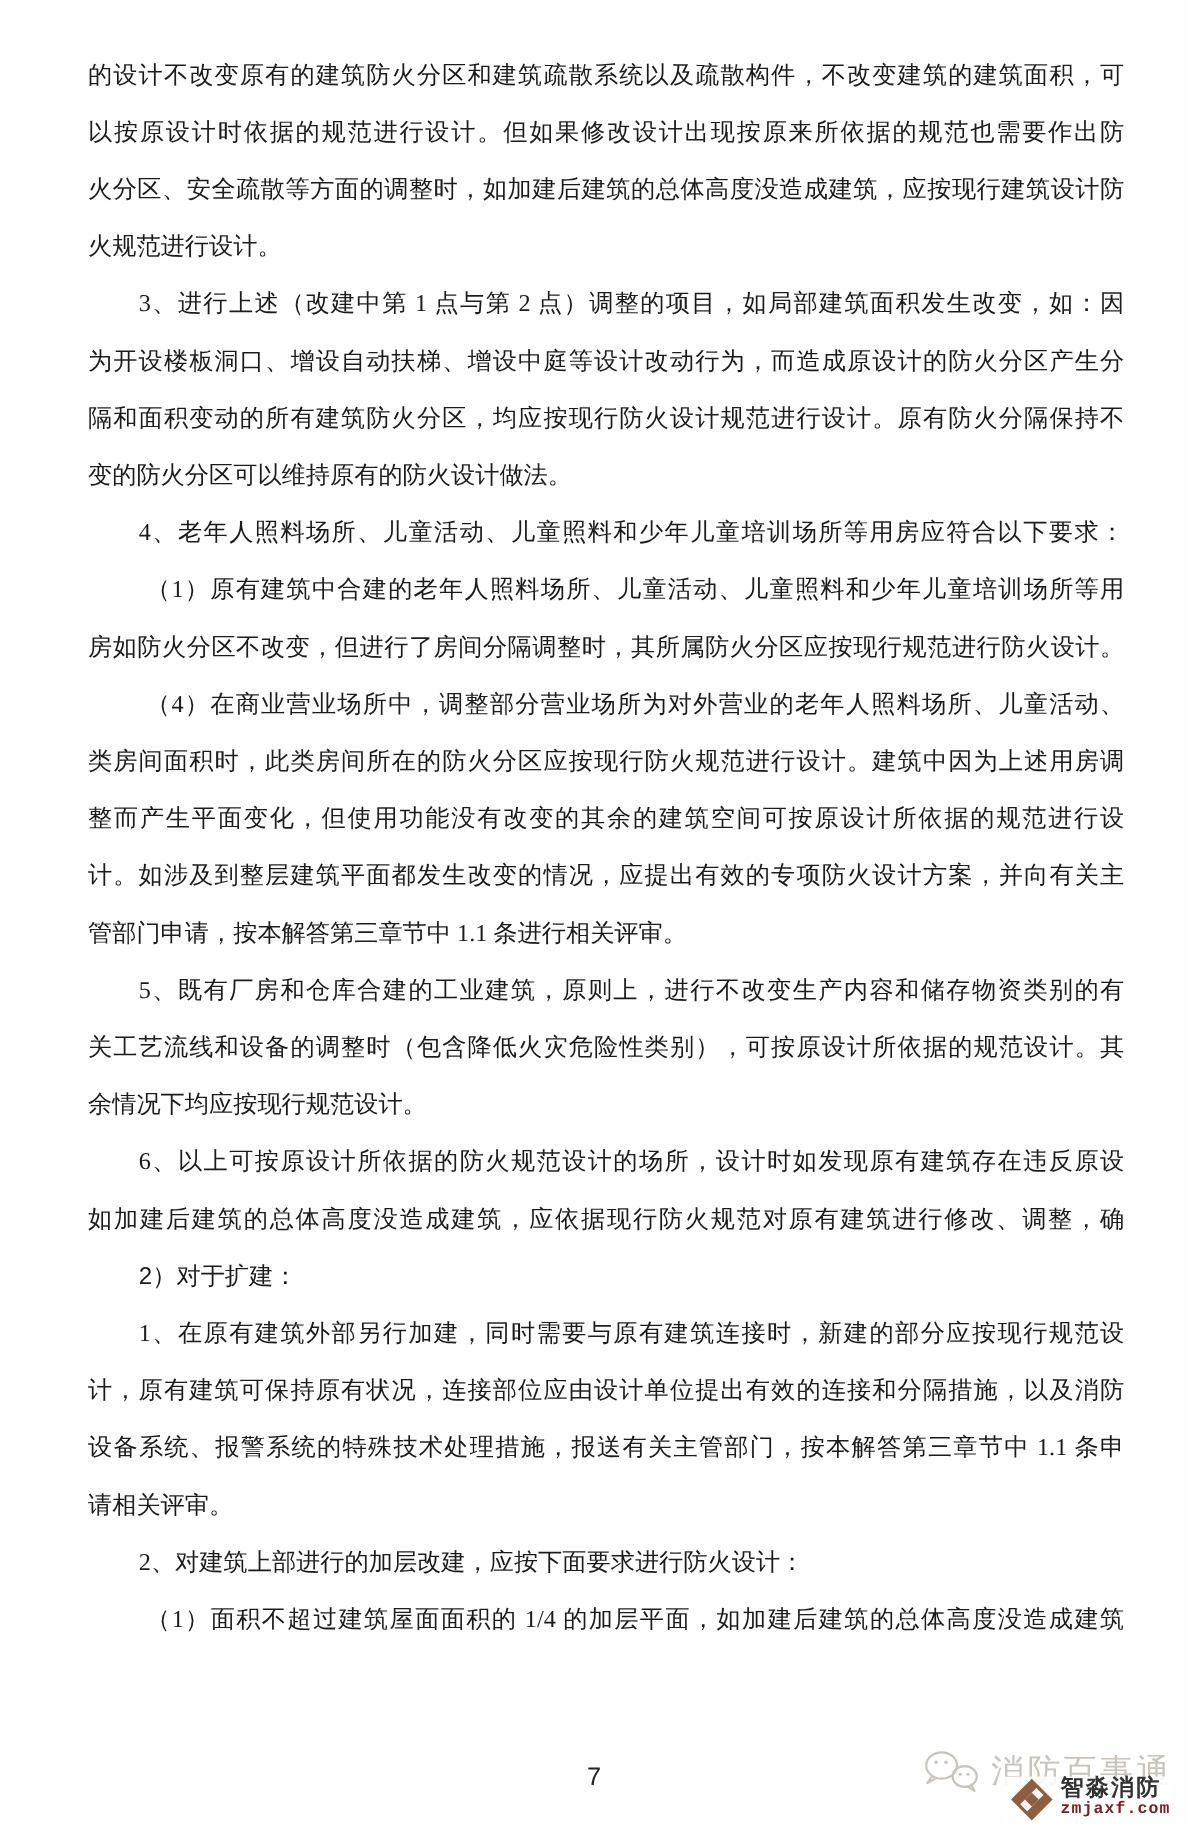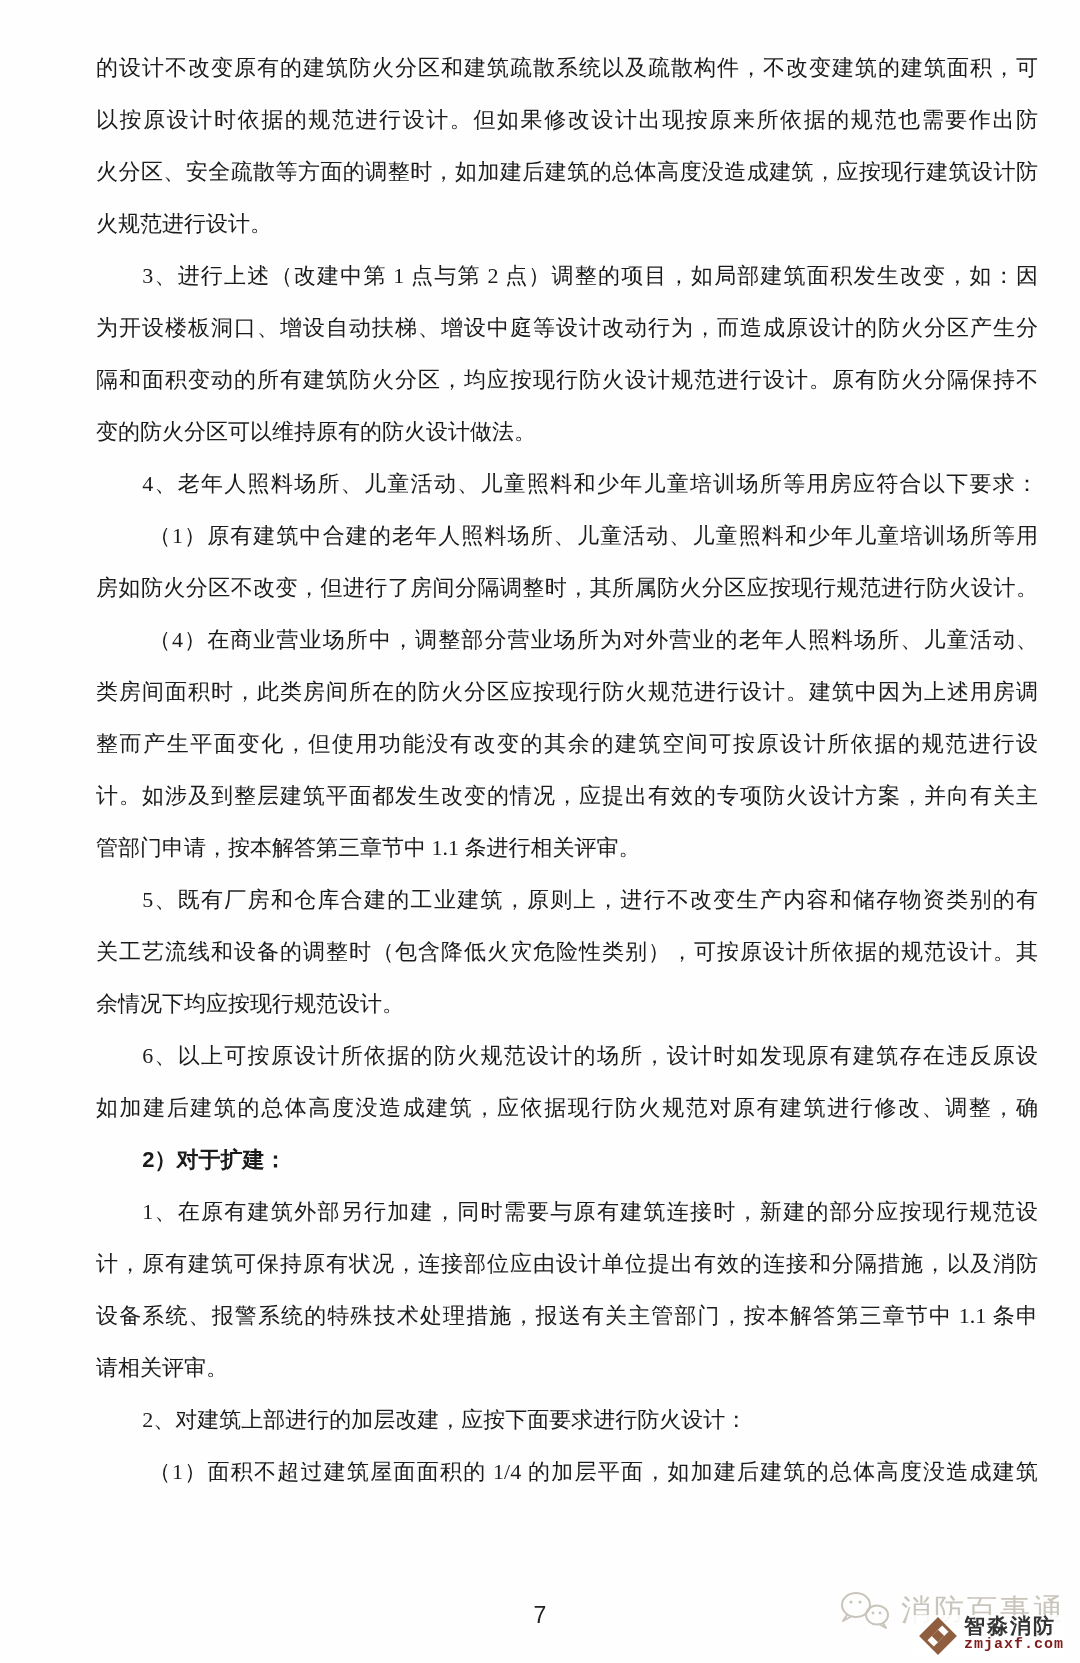--- a/index.html
+++ b/index.html
@@ -5,31 +5,31 @@
   html,body { margin:0; padding:0; }
   body {
     width:1080px; height:1663px;
     background:#fefefe;
     position:relative;
     font-family:"Liberation Serif","DejaVu Serif",serif;
     color:#1b1b1b;
     overflow:hidden;
   }
   .text-block {
-    position:absolute; left:96px; top:42px; width:942px;
+    position:absolute; left:80px; top:42px; width:942px;
   }
   .ln {
     height:52px; line-height:52px; font-size:22px;
     text-align:justify; overflow:hidden;
   }
   .j { text-align-last:justify; }
   .e { text-align-last:left; }
   .in { text-indent:2.1em; }
   .ip { text-indent:2.4em; }
-  .hd { font-weight:bold; font-family:"Liberation Sans","DejaVu Sans",sans-serif; }
+  .hd { font-weight:normal; font-family:"Liberation Sans","DejaVu Sans",sans-serif; }
 
   .page-num {
     position:absolute; top:1602px; left:0; width:1080px;
     text-align:center; font-size:23px; color:#222;
     font-family:"Liberation Sans","DejaVu Sans",sans-serif;
   }
 
   .wm-brand {
     position:absolute; top:1588px; right:14px;
     display:flex; align-items:center; gap:8px;

